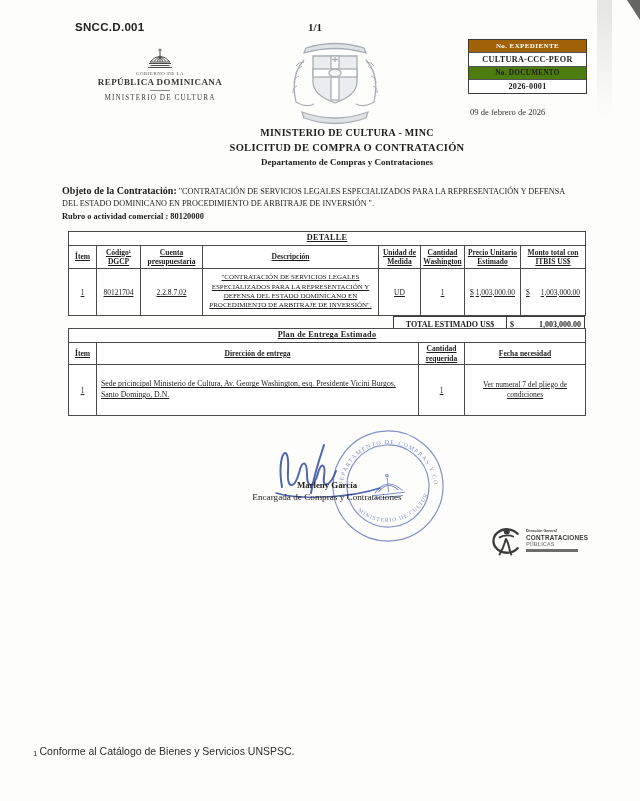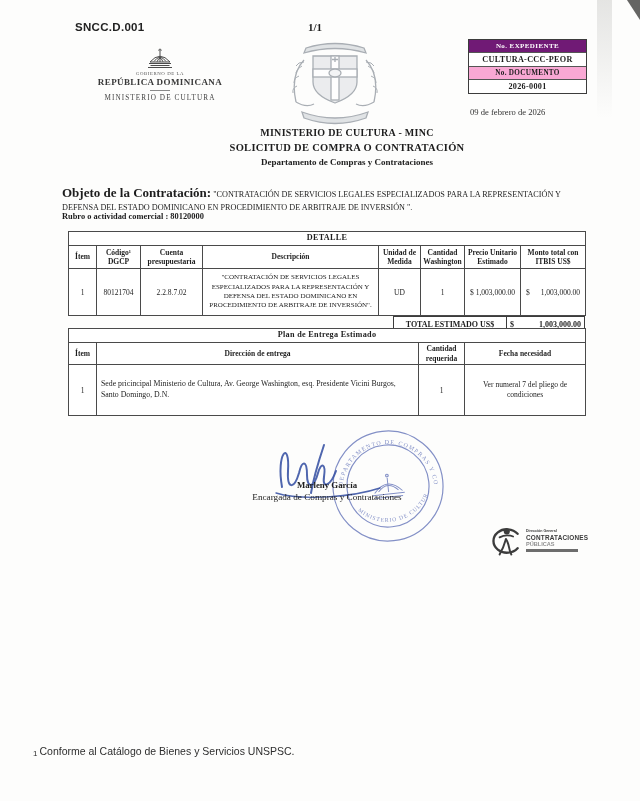--- a/index.html
+++ b/index.html
@@ -25,40 +25,40 @@
   .lh-rule{width:20px;height:1px;background:#8a8a8a;margin:3px auto;}
   .gov3{font-size:7.2px;letter-spacing:1.1px;color:#444;}
 
   .coat{position:absolute;left:282px;top:40px;opacity:.85;}
 
   
   .exp-box{position:absolute;left:468px;top:39px;width:117px;border:1.5px solid #3c3c3c;
     text-align:center;background:#fff;}
   .exp-row{border-bottom:1px solid #555;padding:2px 1px;}
   .exp-row:last-child{border-bottom:none;}
-  .exp-head{background:#701a75;color:#fff;font-weight:bold;font-size:7px;letter-spacing:.4px;}
-  .exp-head2{background:#f9a8d4;color:#1d1d1d;font-weight:bold;font-size:7.2px;letter-spacing:.3px;}
+  .exp-head{background:#a16207;color:#fff;font-weight:bold;font-size:7px;letter-spacing:.4px;}
+  .exp-head2{background:#4d7c0f;color:#1d1d1d;font-weight:bold;font-size:7.2px;letter-spacing:.3px;}
   .exp-val{font-weight:bold;font-size:8.2px;letter-spacing:.3px;}
   .doc-date{position:absolute;left:470px;top:107px;font-size:8.6px;color:#333;}
 
   
   .title-block{position:absolute;left:0;right:0;top:127px;text-align:center;transform:translateX(27px);}
   .t1{font-weight:bold;font-size:10px;letter-spacing:.3px;}
   .t2{font-weight:bold;font-size:10.5px;letter-spacing:.3px;margin-top:4px;}
   .t3{font-weight:bold;font-size:9px;margin-top:4px;}
 
   .objeto{position:absolute;left:62px;top:184px;width:514px;font-size:8.2px;line-height:1.4;}
-  .objeto b{font-size:13px;}
+  .objeto b{font-size:10px;}
   .rubro{position:absolute;left:62px;top:212px;font-size:8.4px;font-weight:bold;}
 
   
   .detalle-wrap{position:absolute;left:68px;top:231px;width:517px;}
   .plan-wrap{position:absolute;left:68px;top:328px;width:517px;}
   table{border-collapse:collapse;width:517px;table-layout:fixed;background:#fff;}
-  th,td{border:1px solid #4a4a4a;padding:1px 2px;font-size:7.5px;vertical-align:middle;}
+  th,td{border:1px solid #4a4a4a;padding:1px 2px;font-size:7.5px;vertical-align:middle;text-decoration:underline;}
   th{font-weight:bold;text-align:center;line-height:1.25;}
   td{text-align:center;}
   .tbl-title{font-size:8.2px;font-weight:bold;height:11px;letter-spacing:.3px;}
   .detalle-head th{height:20px;}
   .detalle-data td{height:42px;}
   td.desc{font-size:7px;line-height:1.35;padding:2px 6px;}
   .money{display:flex;justify-content:space-between;align-items:center;padding:0 3px;}
   .total-row{display:flex;margin-left:auto;width:190px;border:1.5px solid #3c3c3c;background:#fff;}
   .total-label{width:110px;border-right:1.5px solid #3c3c3c;font-weight:bold;font-size:8px;
     text-align:center;padding:3px 1px 2px;}

